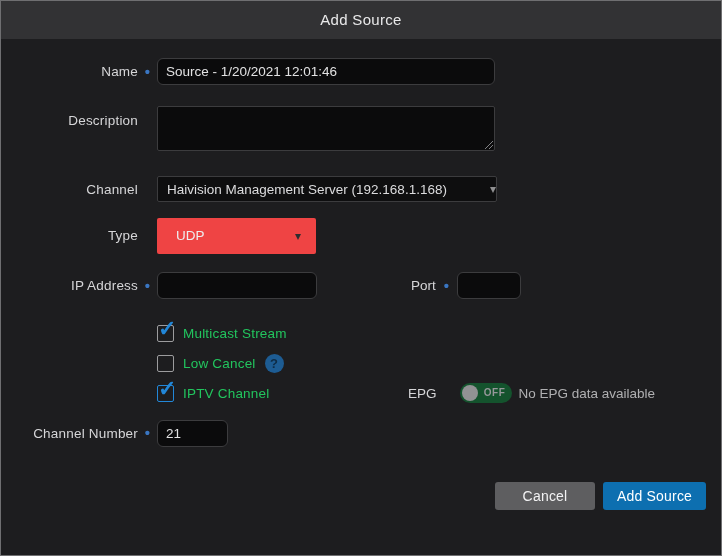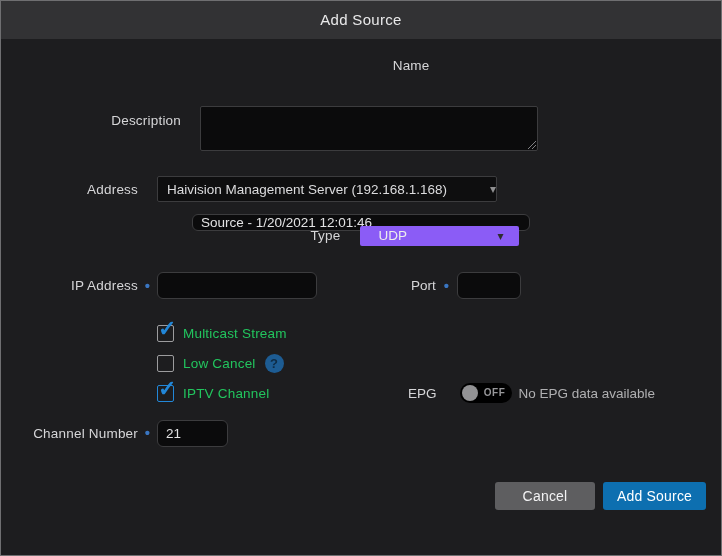--- a/index.html
+++ b/index.html
@@ -48,21 +48,21 @@
   .select{
     box-sizing:border-box;display:flex;align-items:center;justify-content:space-between;
     cursor:pointer;font-size:13.5px;
   }
   .select-dark{
     width:340px;height:26px;background:#0e0e0f;border:1px solid #3c3c3e;border-radius:2px;
     color:#dcdcde;padding:0 0 0 9px;
   }
   .select-dark .caret{color:#8f8f91;font-size:12px;}
   .select-gray{
-    width:159px;height:20px;background:#8b5cf6;border-radius:2px;
+    width:159px;height:36px;background:#ef4444;border-radius:2px;
     color:#ededee;padding:0 15px 0 19px;
   }
   .select-gray .caret{color:#2d2d2f;font-size:12px;}
   .ip-input{width:160px;}
   .port-lbl{margin-left:94px;color:#d6d6d8;font-size:13.5px;}
   .port-req{width:21px;flex:0 0 21px;}
   .port-input{width:64px;}
   .cb-row{padding-left:156px;height:20px;position:relative;}
   .checkbox{
     position:relative;width:17px;height:17px;flex:0 0 17px;
@@ -81,21 +81,21 @@
     background:#1d5c93;border-radius:50%;color:#0e2c46;
     font-size:13px;font-weight:bold;line-height:19px;text-align:center;cursor:pointer;
   }
   .epg-group{
     position:absolute;left:407px;top:50%;transform:translateY(-50%);
     display:flex;align-items:center;
   }
   .epg-lbl{color:#d6d6d8;font-size:13.5px;}
   .toggle{
     position:relative;width:52px;height:20px;margin-left:23px;
-    background:#000000;border-radius:10px;cursor:pointer;flex:0 0 52px;
+    background:#14532d;border-radius:10px;cursor:pointer;flex:0 0 52px;
   }
   .toggle .knob{
     position:absolute;left:2px;top:2px;width:16px;height:16px;
     border-radius:50%;background:#929294;
   }
   .toggle .state{
     position:absolute;left:20px;top:0;width:30px;text-align:center;
     line-height:20px;font-size:10px;font-weight:bold;color:#97979a;letter-spacing:.5px;
   }
   .epg-msg{margin-left:7px;color:#b0b0b2;font-size:13.5px;}
@@ -105,25 +105,25 @@
     padding-right:15px;margin-top:36px;gap:8px;margin-left:12px;
   }
   .btn{
     box-sizing:border-box;height:28px;border:none;border-radius:3px;
     font-family:"Liberation Sans",sans-serif;font-size:14px;
     color:#f2f2f3;cursor:pointer;letter-spacing:.2px;
   }
   .btn-cancel{width:100px;background:#5e5e60;}
   .btn-submit{width:103px;background:#0d6fb0;color:#ffffff;}
   
-  #row-name{margin-top:19px;height:27px;flex-direction:column;}
-  #row-desc{margin-top:21px;height:45px;align-items:flex-start;padding-left:43px;}
+  #row-name{margin-top:19px;height:27px;}
+  #row-desc{margin-top:21px;height:45px;align-items:flex-start;}
   #row-desc .lbl{padding-top:7px;}
   #row-receiver{margin-top:25px;height:26px;}
-  #row-type{margin-top:21px;height:25px;justify-content:center;}
+  #row-type{margin-top:21px;height:25px;}
   #row-ip{margin-top:24px;height:27px;}
   #row-cb1{margin-top:24px;}
   #row-cb2,#row-cb3,#row-cb4{margin-top:10px;}
   #row-channel{margin-top:17px;height:26px;}
 </style>
 </head>
 <body>
 
 <div class="dialog">
 
@@ -140,21 +140,21 @@
   <div class="row" id="row-desc">
     <span class="lbl">Description</span>
     <span class="req"></span>
     <div class="desc-wrap">
       <textarea value="" style=""></textarea>
       <span class="resize-handle"></span>
     </div>
   </div>
 
   <div class="row" id="row-receiver">
-    <span class="lbl">Address</span>
+    <span class="lbl">Channel</span>
     <span class="req"></span>
     <div class="select select-dark">
       <span>Haivision Management Server (192.168.1.168)</span>
       <span class="caret">▾</span>
     </div>
   </div>
 
   <div class="row" id="row-type">
     <span class="lbl">Type</span>
     <span class="req"></span>

